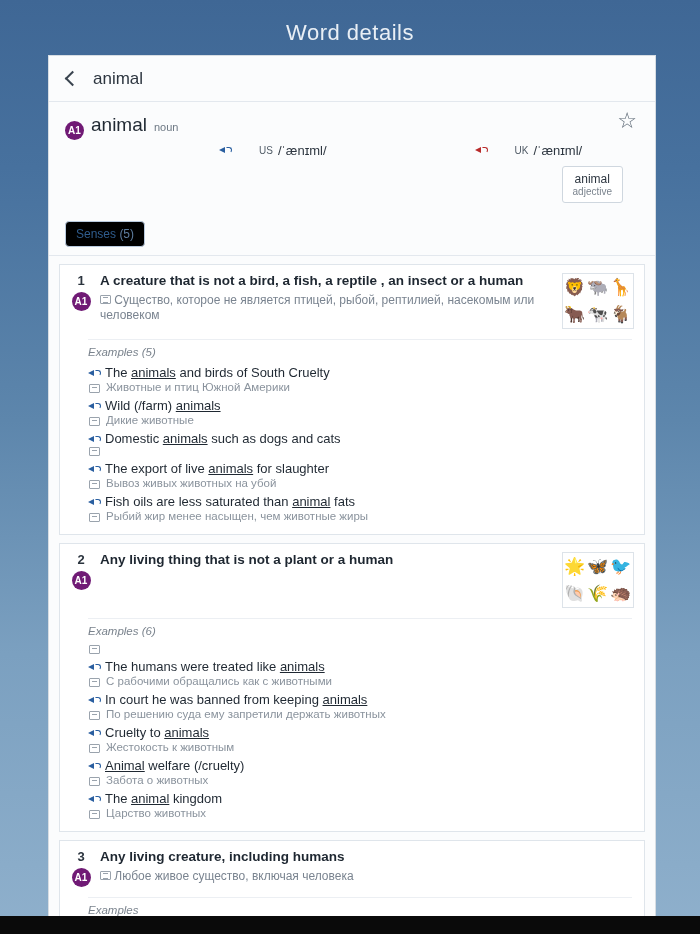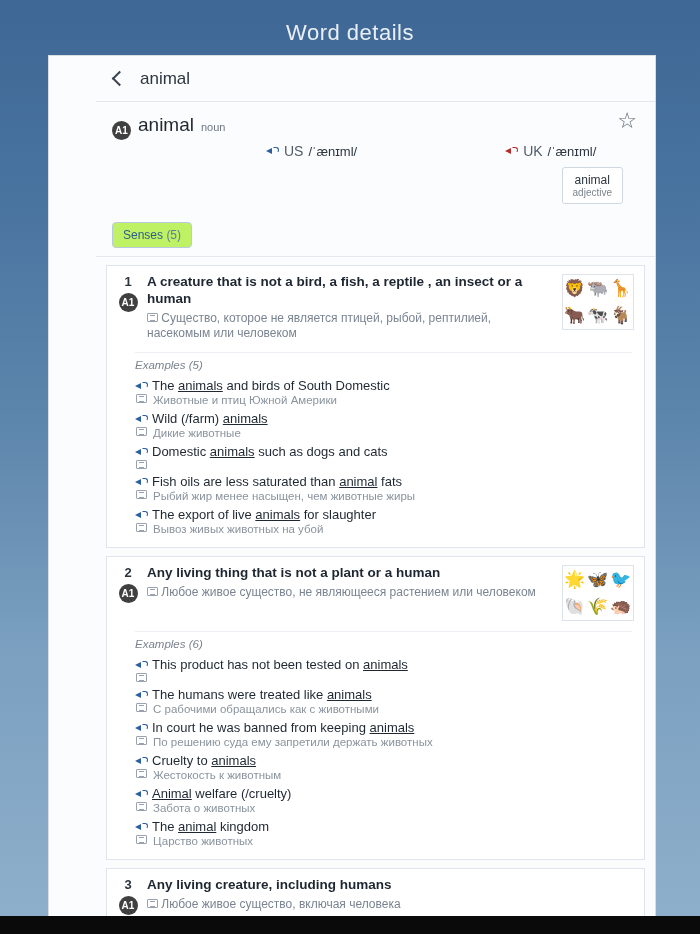--- a/index.html
+++ b/index.html
@@ -24,21 +24,20 @@
   }
   #card {
     position: absolute;
     left: 48px;
     top: 55px;
     width: 608px;
     height: 879px;
     background: #fbfcfd;
     border: 1px solid #d7dde3;
     overflow: hidden;
-    padding-left: 47px;
   }
 
   
   .head-bar {
     height: 46px;
     display: flex;
     align-items: center;
     gap: 14px;
     padding: 0 14px;
     border-bottom: 1px solid #e3e8ee;
@@ -72,21 +71,21 @@
     display: flex;
     align-items: baseline;
     gap: 7px;
   }
   .lvl-badge {
     display: inline-flex;
     align-items: center;
     justify-content: center;
     width: 19px; height: 19px;
     border-radius: 50%;
-    background: #404040;
+    background: #701a75;
     color: #fff;
     font-size: 10px;
     font-weight: bold;
     position: relative;
     top: 3px;
     flex: 0 0 auto;
   }
   .entry-word {
     font-size: 19px;
     color: #1f2832;
@@ -112,21 +111,21 @@
     font-size: 13px;
     color: #3c4650;
   }
   .pron {
     display: flex;
     align-items: center;
     gap: 5px;
   }
   .pron.us { margin-left: 154px; }
   .pron.uk { margin-left: 148px; }
-  .pron-label { font-size: 14px; color: #515c67; }
+  .pron-label { font-size: 10px; color: #515c67; margin-left: 22px; }
   .pron-ipa { font-size: 13px; color: #2d3640; }
 
   .spk {
     display: inline-block;
     width: 13px; height: 13px;
     position: relative;
     flex: 0 0 auto;
   }
   .spk::before {
     content: "";
@@ -171,21 +170,21 @@
   .chip-pos { font-size: 10px; color: #7b8characters; color: #7b848e; display: block; }
 
   
   .senses-tab-wrap {
     padding: 4px 16px 8px 16px;
     border-bottom: 1px solid #e3e8ee;
   }
   .senses-tab {
     display: inline-block;
     border: 1px solid #b9cade;
-    background: #bef264;
+    background: #000000;
     color: #2f5c8d;
     border-radius: 4px;
     font-size: 12px;
     padding: 5px 10px;
     cursor: pointer;
   }
   .senses-tab .cnt { color: #5d7c9e; }
 
   
   .sense {
@@ -263,21 +262,21 @@
     gap: 6px;
     font-size: 13px;
     color: #1f2832;
   }
   .ex-line a {
     color: #1f2832;
     text-decoration: underline;
   }
   .ex-tr {
     display: flex;
-    align-items: flex-start;
+    align-items: flex-end;
     gap: 6px;
     font-size: 11.5px;
     color: #8a939d;
     margin-top: 1px;
     padding-left: 1px;
   }
   .tr-ic {
     display: inline-block;
     width: 11px; height: 9px;
     border: 1px solid #9aa3ad;
@@ -373,21 +372,21 @@
     </div>
     <div class="ex-wrap">
       <div class="ex-title">
         <span>Examples</span>
         <span>(5)</span>
       </div>
 
       <div class="ex">
         <div class="ex-line">
           <span class="spk blue small"></span>
-          <span><span>The </span><a>animals</a><span> and birds of South Domestic</span></span>
+          <span><span>The </span><a>animals</a><span> and birds of South Cruelty</span></span>
         </div>
         <div class="ex-tr">
           <span class="tr-ic"></span>
           <span>Животные и птиц Южной Америки</span>
         </div>
       </div>
 
       <div class="ex">
         <div class="ex-line">
           <span class="spk blue small"></span>
@@ -405,74 +404,66 @@
           <span><span>Domestic </span><a>animals</a><span> such as dogs and cats</span></span>
         </div>
         <div class="ex-tr">
           <span class="tr-ic"></span>
         </div>
       </div>
 
       <div class="ex">
         <div class="ex-line">
           <span class="spk blue small"></span>
+          <span><span>The export of live </span><a>animals</a><span> for slaughter</span></span>
+        </div>
+        <div class="ex-tr">
+          <span class="tr-ic"></span>
+          <span>Вывоз живых животных на убой</span>
+        </div>
+      </div>
+
+      <div class="ex">
+        <div class="ex-line">
+          <span class="spk blue small"></span>
           <span><span>Fish oils are less saturated than </span><a>animal</a><span> fats</span></span>
         </div>
         <div class="ex-tr">
           <span class="tr-ic"></span>
           <span>Рыбий жир менее насыщен, чем животные жиры</span>
-        </div>
-      </div>
-
-      <div class="ex">
-        <div class="ex-line">
-          <span class="spk blue small"></span>
-          <span><span>The export of live </span><a>animals</a><span> for slaughter</span></span>
-        </div>
-        <div class="ex-tr">
-          <span class="tr-ic"></span>
-          <span>Вывоз живых животных на убой</span>
         </div>
       </div>
     </div>
   </div>
 
   <div class="sense">
     <div class="sense-head">
       <div class="sense-left">
         <span class="sense-num">2</span>
         <span class="lvl-badge" style="top:0">A1</span>
       </div>
       <div class="sense-body">
         <div class="sense-def">Any living thing that is not a plant or a human</div>
-        <div class="sense-tr">
-          <span class="tr-ic"></span>
-          <span>Любое живое существо, не являющееся растением или человеком</span>
-        </div>
       </div>
       <div class="sense-thumbs">
         <span>🌟</span>
         <span>🦋</span>
         <span>🐦</span>
         <span>🐚</span>
         <span>🌾</span>
         <span>🦔</span>
       </div>
     </div>
     <div class="ex-wrap">
       <div class="ex-title">
         <span>Examples</span>
         <span>(6)</span>
       </div>
 
       <div class="ex">
-        <div class="ex-line">
-          <span class="spk blue small"></span>
-          <span><span>This product has not been tested on </span><a>animals</a><span></span></span>
-        </div>
         <div class="ex-tr">
           <span class="tr-ic"></span>
         </div>
       </div>
 
       <div class="ex">
         <div class="ex-line">
           <span class="spk blue small"></span>
           <span><span>The humans were treated like </span><a>animals</a><span></span></span>
         </div>

